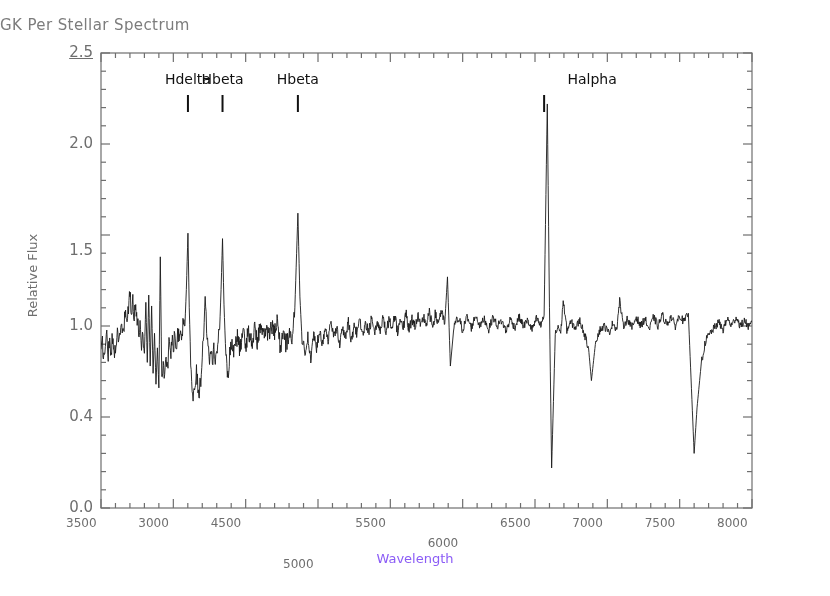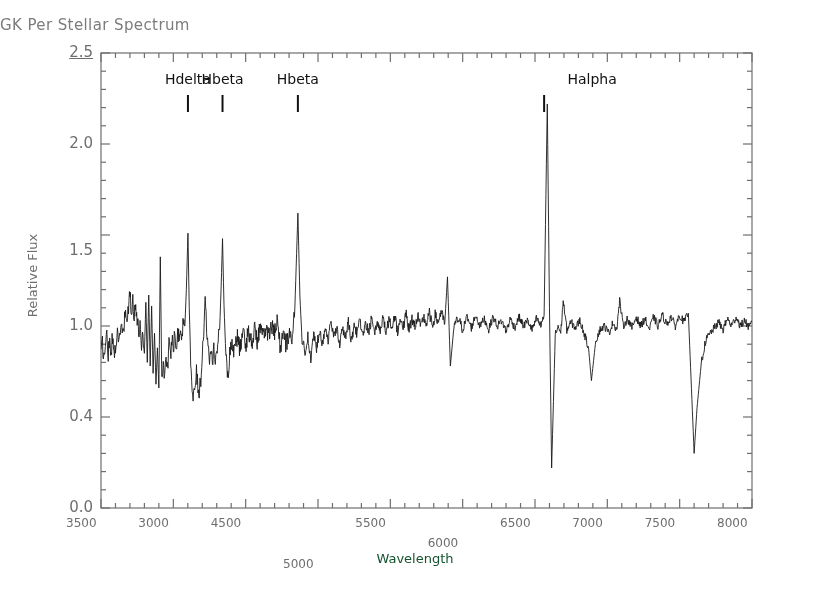--- a/index.html
+++ b/index.html
@@ -34,21 +34,21 @@
     letter-spacing: 0.4px;
     font-family: "DejaVu Sans", sans-serif;
   }
   .axis-label-x {
     position: absolute;
     left: 0;
     top: 551px;
     width: 830px;
     text-align: center;
     font-size: 13px;
-    color: #14532d;
+    color: #8b5cf6;
     font-family: "DejaVu Sans", sans-serif;
   }
   .axis-label-y {
     position: absolute;
     left: -48px;
     top: 268px;
     width: 160px;
     text-align: center;
     font-size: 13px;
     color: #6e6e6e;

